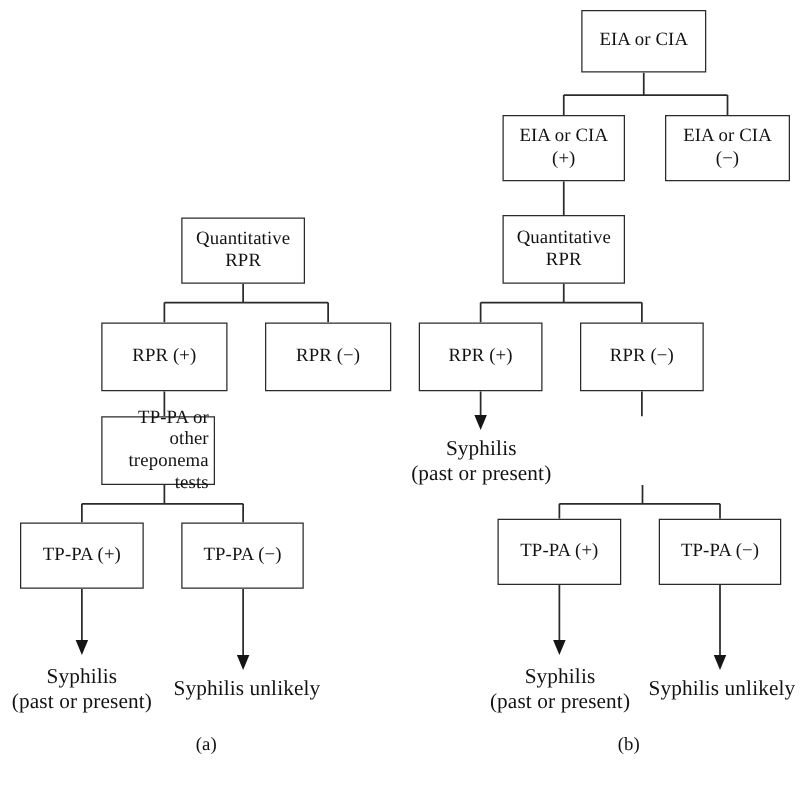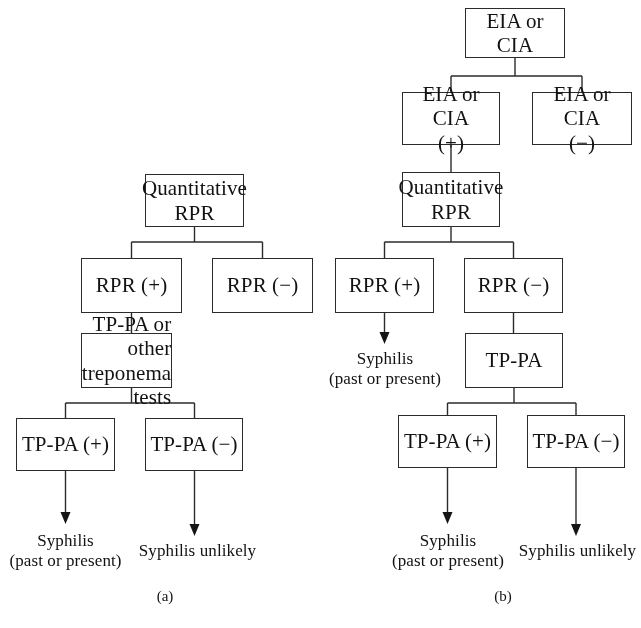--- a/index.html
+++ b/index.html
@@ -24,21 +24,21 @@
   .node {
     position: absolute;
     box-sizing: border-box;
     border: 1.4px solid #2b2b2b;
     background: #ffffff;
     display: flex;
     align-items: center;
     justify-content: center;
     text-align: center;
     line-height: 1.16;
-    font-size: 21px;
+    font-size: 15px;
     padding: 2px 4px;
     white-space: pre-line;
     letter-spacing: 0.1px;
   }
   .term {
     position: absolute;
     box-sizing: border-box;
     display: flex;
     align-items: flex-start;
     justify-content: center;
@@ -153,21 +153,20 @@
   <div class="node" style="left:532px; top:92px; width:100px; height:53px;">EIA or CIA
 (−)</div>
 
   <div class="node" style="left:402px; top:172px; width:98px; height:55px;">Quantitative
 RPR</div>
 
   <div class="node" style="left:335px; top:258px; width:99px; height:55px;">RPR (+)</div>
 
   <div class="node" style="left:464px; top:258px; width:99px; height:55px;">RPR (−)</div>
 
-  <div class="node" style="left:465px; top:333px; width:98px; height:55px;">TP-PA</div>
 
   <div class="node" style="left:398px; top:415px; width:99px; height:53px;">TP-PA (+)</div>
 
   <div class="node" style="left:527px; top:415px; width:98px; height:53px;">TP-PA (−)</div>
 
   <div class="term" style="left:320px; top:349px; width:130px;">Syphilis
 (past or present)</div>
 
   <div class="term" style="left:383px; top:531px; width:130px;">Syphilis
 (past or present)</div>

